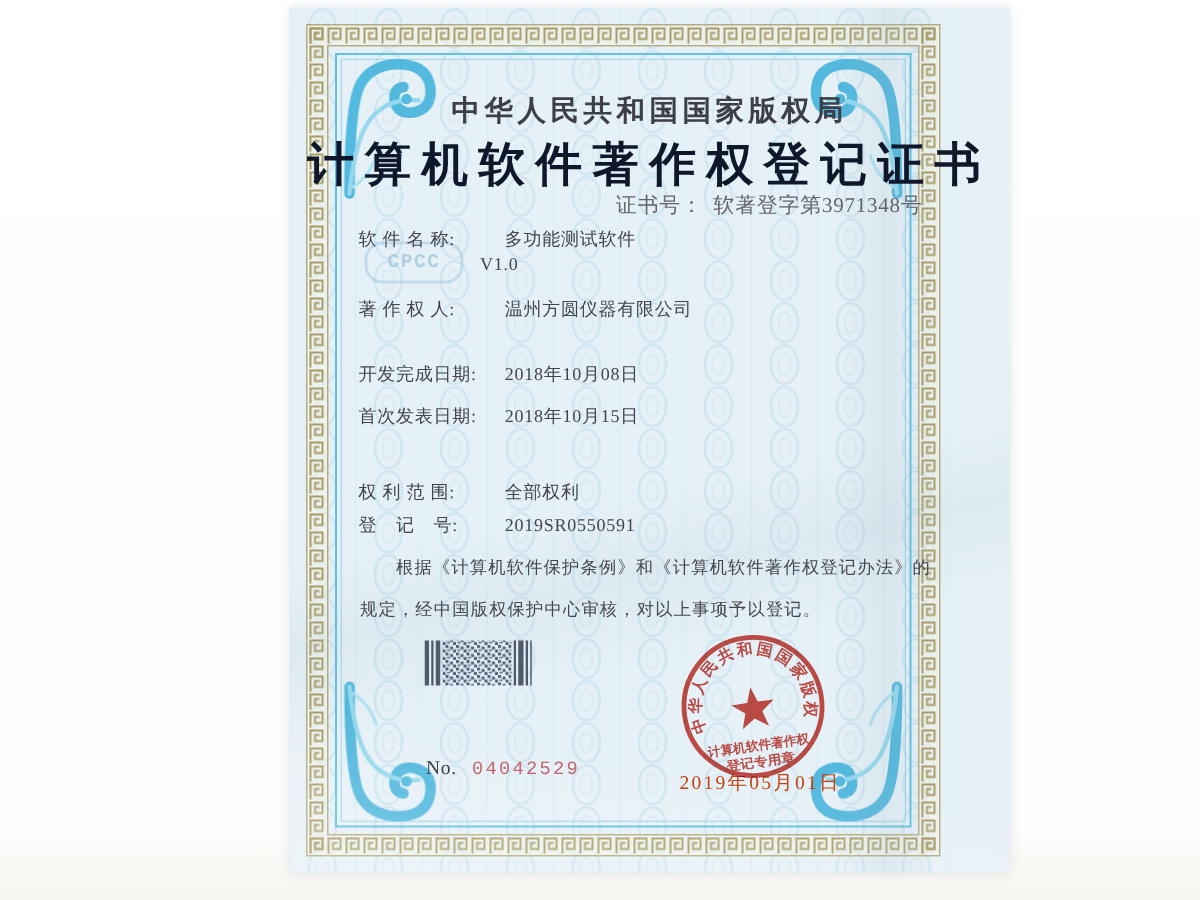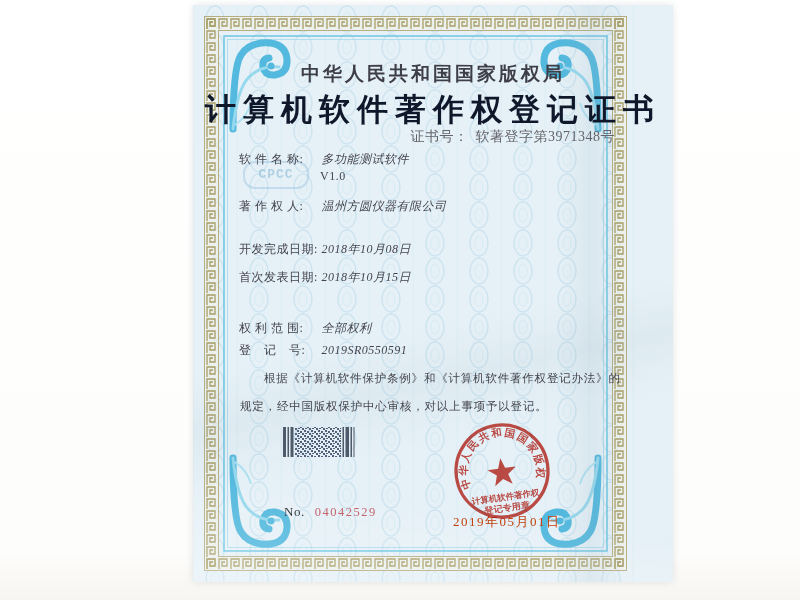--- a/index.html
+++ b/index.html
@@ -28,36 +28,36 @@
   .cert-title{
     position:absolute;left:0;top:84px;width:100%;text-align:center;
     font-size:31px;font-weight:bold;letter-spacing:7px;color:#0f172a;white-space:nowrap;
   }
   .certno-line{
     position:absolute;top:123px;right:58px;font-size:14px;color:#63636b;letter-spacing:.5px;
   }
   .certno-line .num{margin-left:7px;}
   .field-row{position:absolute;left:46px;font-size:12px;color:#44444e;letter-spacing:.5px;white-space:nowrap;}
   .field-row .lab{display:inline-block;width:78px;}
-  .field-row .val{display:inline-block;margin-left:1px;font-style:italic;}
+  .field-row .val{display:inline-block;margin-left:16px;}
   .val2{position:absolute;left:127px;top:164px;font-size:12px;color:#44444e;letter-spacing:.5px;}
   .r1{top:146px}.r2{top:193px}.r3{top:236px}.r4{top:264px}.r5{top:290px}.r6{top:315px}.r7{top:337px}
   .statement{position:absolute;left:47px;width:345px;font-size:11.5px;color:#45454e;letter-spacing:.8px;white-space:nowrap;}
   .st1{top:366px;padding-left:24px;}
   .st2{top:394px;}
   .watermark{
     position:absolute;left:50px;top:156px;width:62px;height:24px;
     border:2px solid rgba(140,185,215,.38);border-radius:12px;
     color:rgba(130,180,210,.55);font-size:13px;font-weight:bold;
     text-align:center;line-height:24px;letter-spacing:1px;
     font-family:Liberation Mono, monospace;
   }
   .barcode{position:absolute;left:90px;top:420px;}
   .serial{position:absolute;left:91px;top:499px;font-size:13px;color:#3c3c44;letter-spacing:.5px;}
-  .serial .digits{color:#c4646b;margin-left:10px;letter-spacing:1.5px;font-family:Liberation Serif, serif;font-size:12.5px;}
+  .serial .digits{color:#c4646b;margin-left:10px;letter-spacing:1.5px;font-family:Liberation Mono, monospace;font-size:12.5px;}
   .issue-date{position:absolute;left:260px;top:508px;font-size:13px;color:#c2410c;letter-spacing:1.5px;z-index:1;}
   .seal{position:absolute;left:259px;top:416px;width:100px;height:100px;z-index:2;mix-blend-mode:multiply;opacity:.9;}
 </style>
 </head>
 <body>
 
 <div class="photo-backdrop"></div>
 
 <div class="cert">
 

